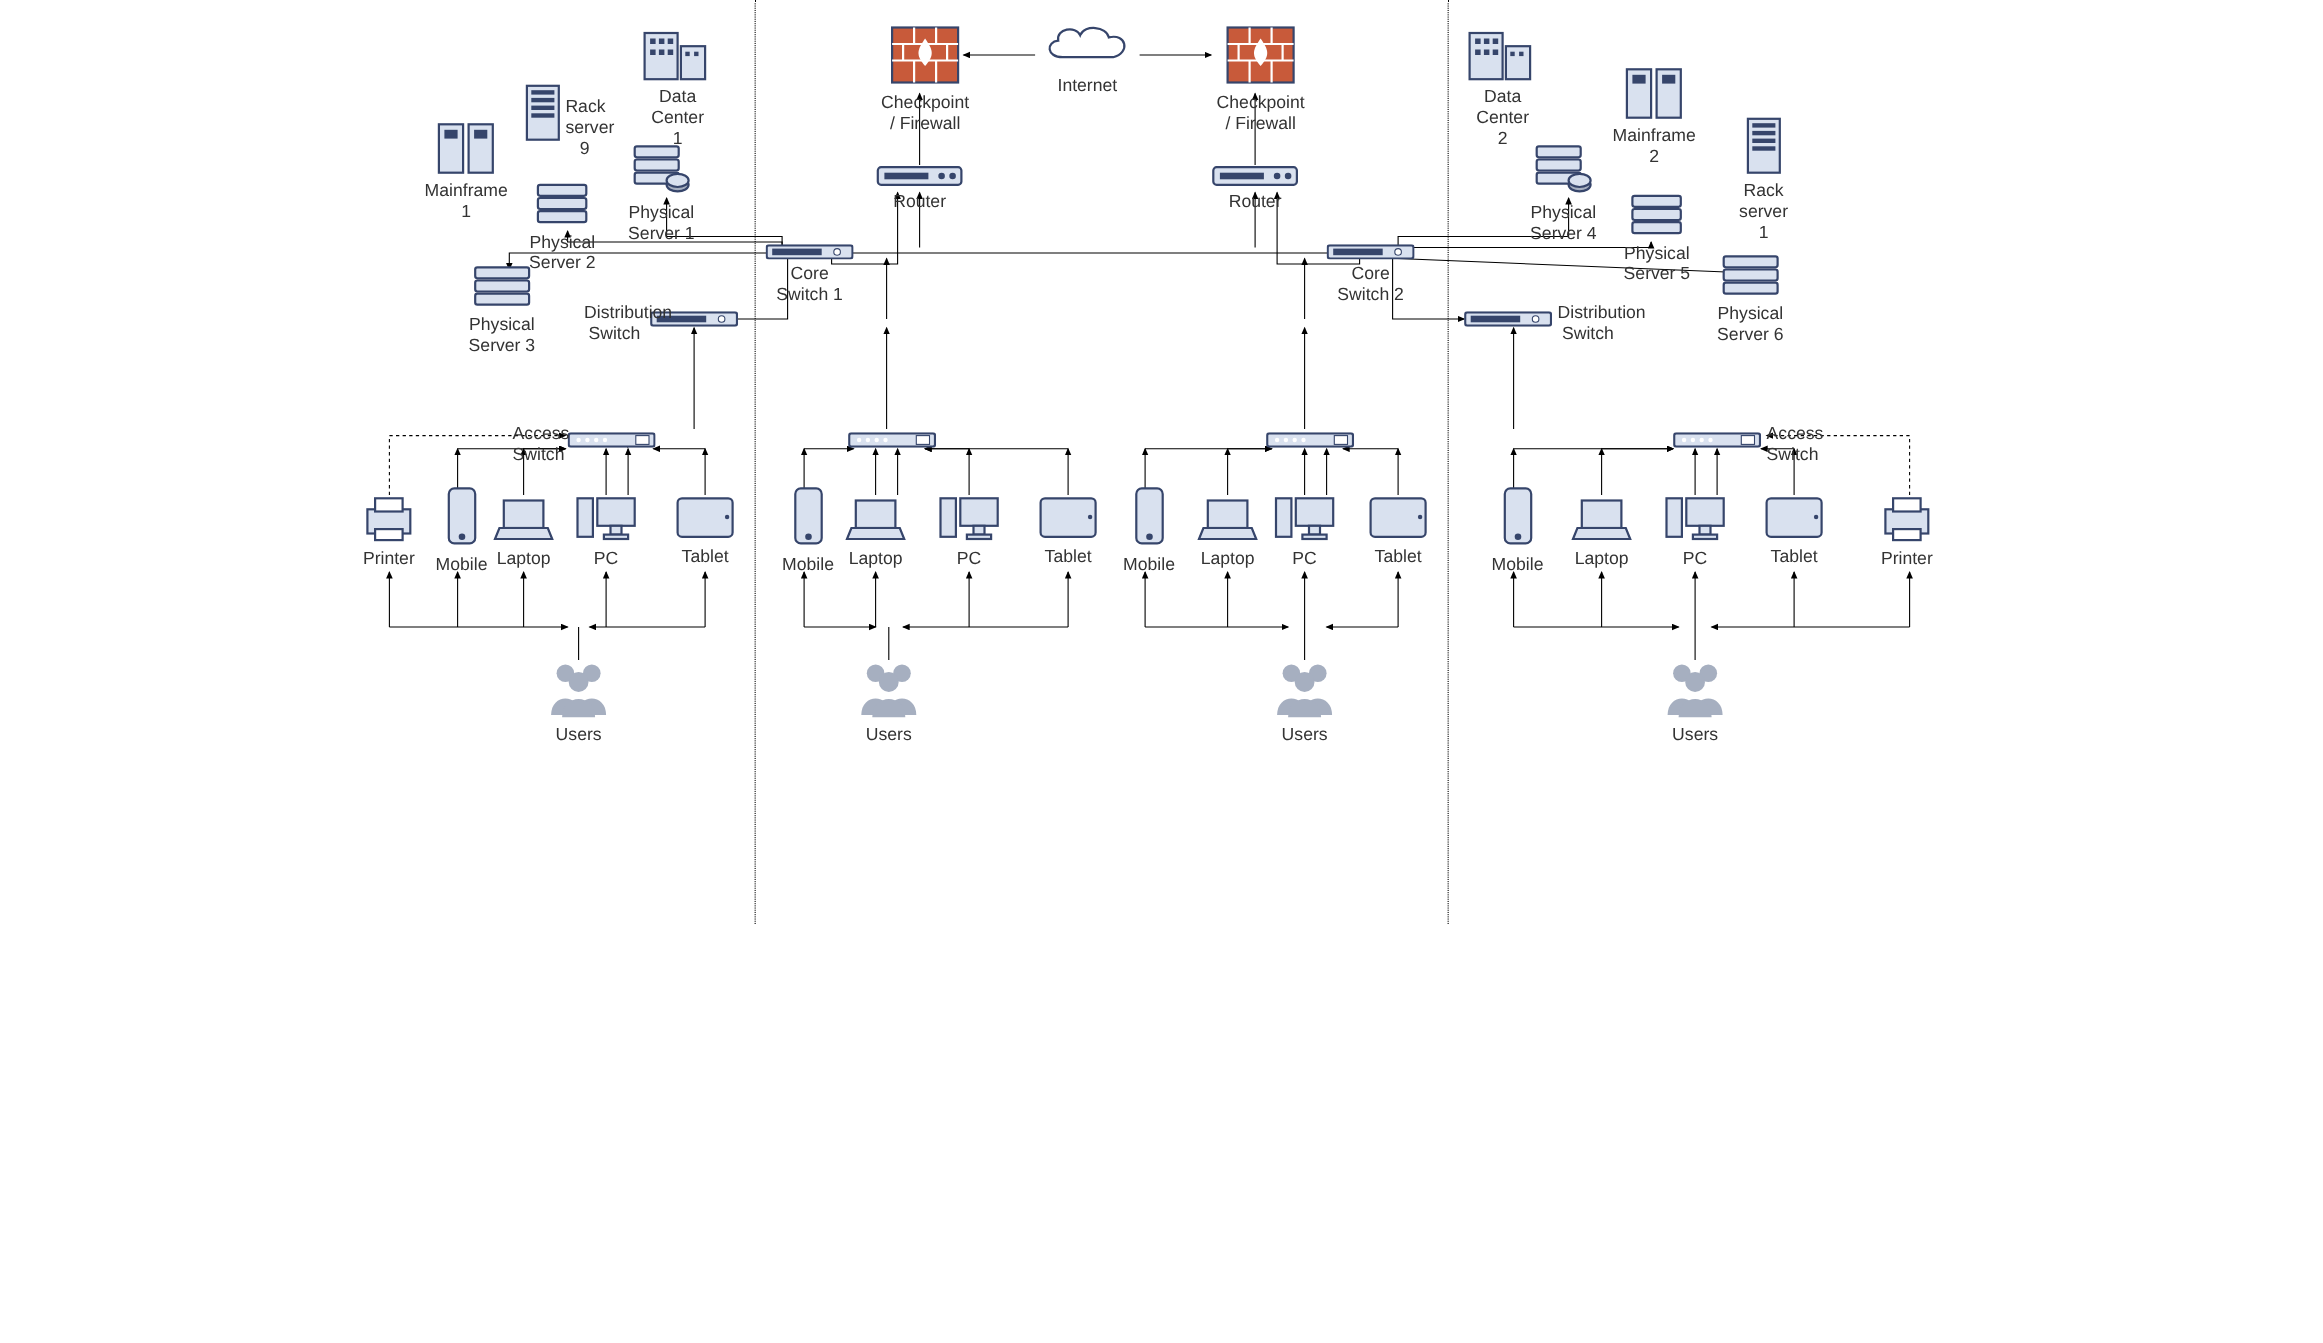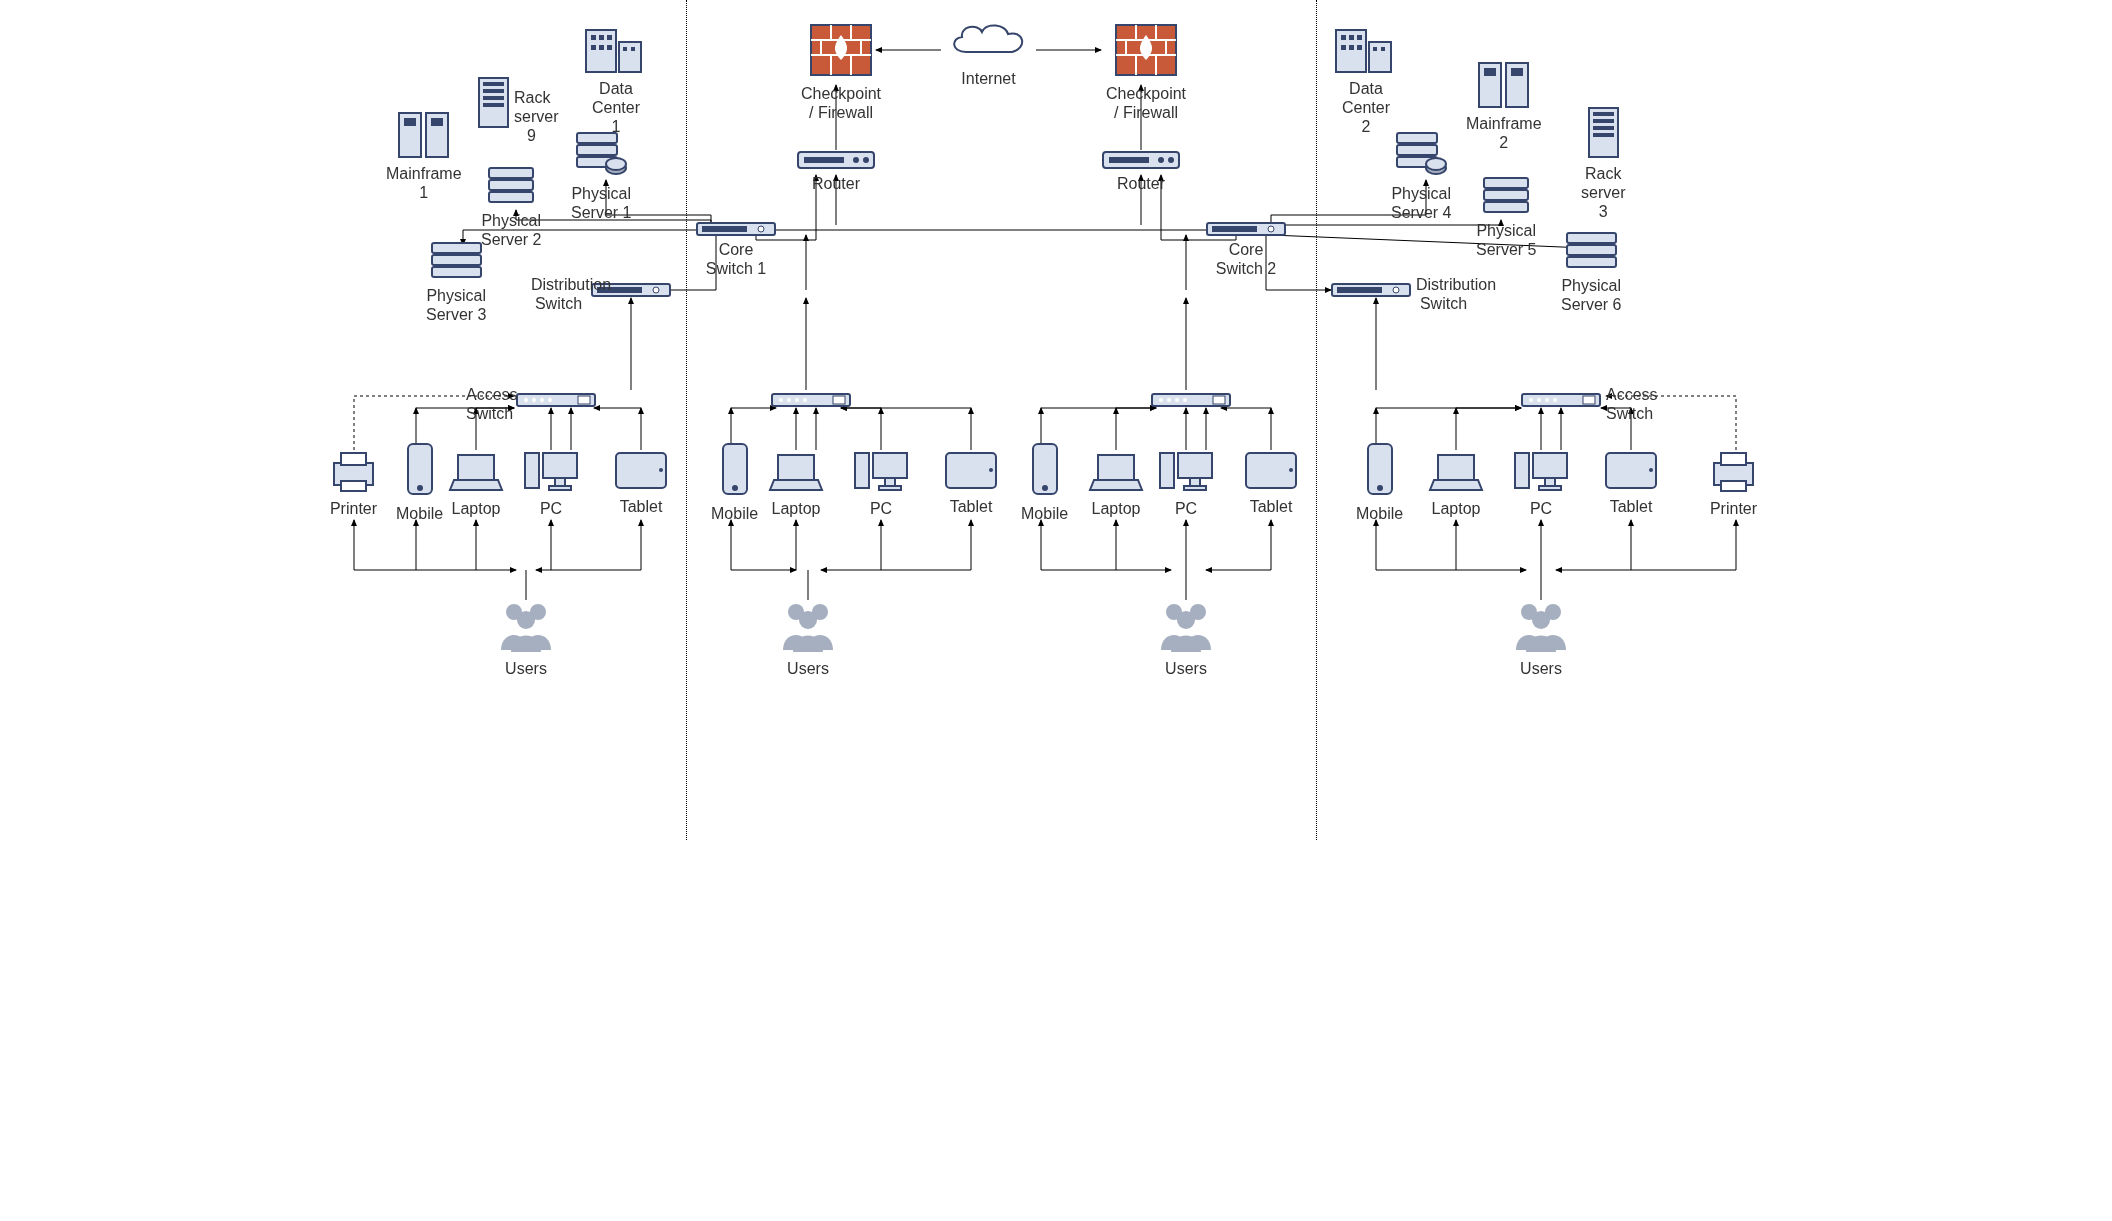--- a/index.html
+++ b/index.html
@@ -425,21 +425,21 @@
         <rect x="3" y="3" width="29" height="49" class="stroke fill"></rect>
         <g fill="#36456b">
           <rect x="7" y="7" width="21" height="4"></rect>
           <rect x="7" y="14" width="21" height="4"></rect>
           <rect x="7" y="21" width="21" height="4"></rect>
           <rect x="7" y="28" width="21" height="4"></rect>
         </g>
       </svg>
     <div class="lbl">Rack
 server
-3</div>
+1</div>
   </div>
   <div class="node" style="left:1075px;top:130px">
     <svg width="55" height="50">
         <g class="stroke fill">
           <rect x="3" y="3" width="40" height="10" rx="2"></rect>
           <rect x="3" y="15" width="40" height="10" rx="2"></rect>
           <rect x="3" y="27" width="40" height="10" rx="2"></rect>
         </g>
         <ellipse cx="42" cy="38" rx="10" ry="6" class="stroke fillg"></ellipse>
         <ellipse cx="42" cy="34" rx="10" ry="6" class="stroke fill"></ellipse>

